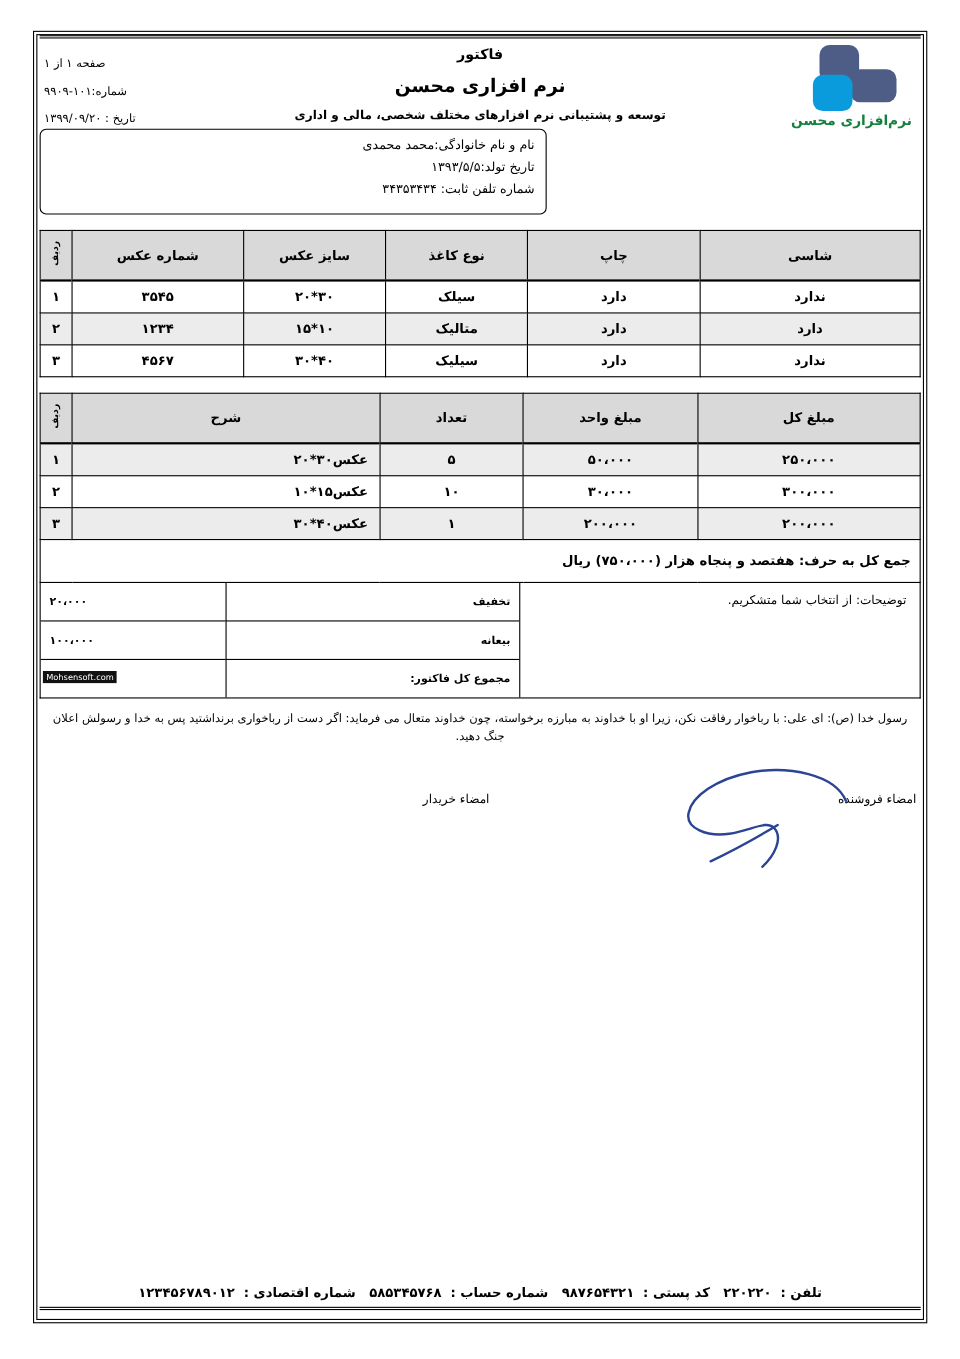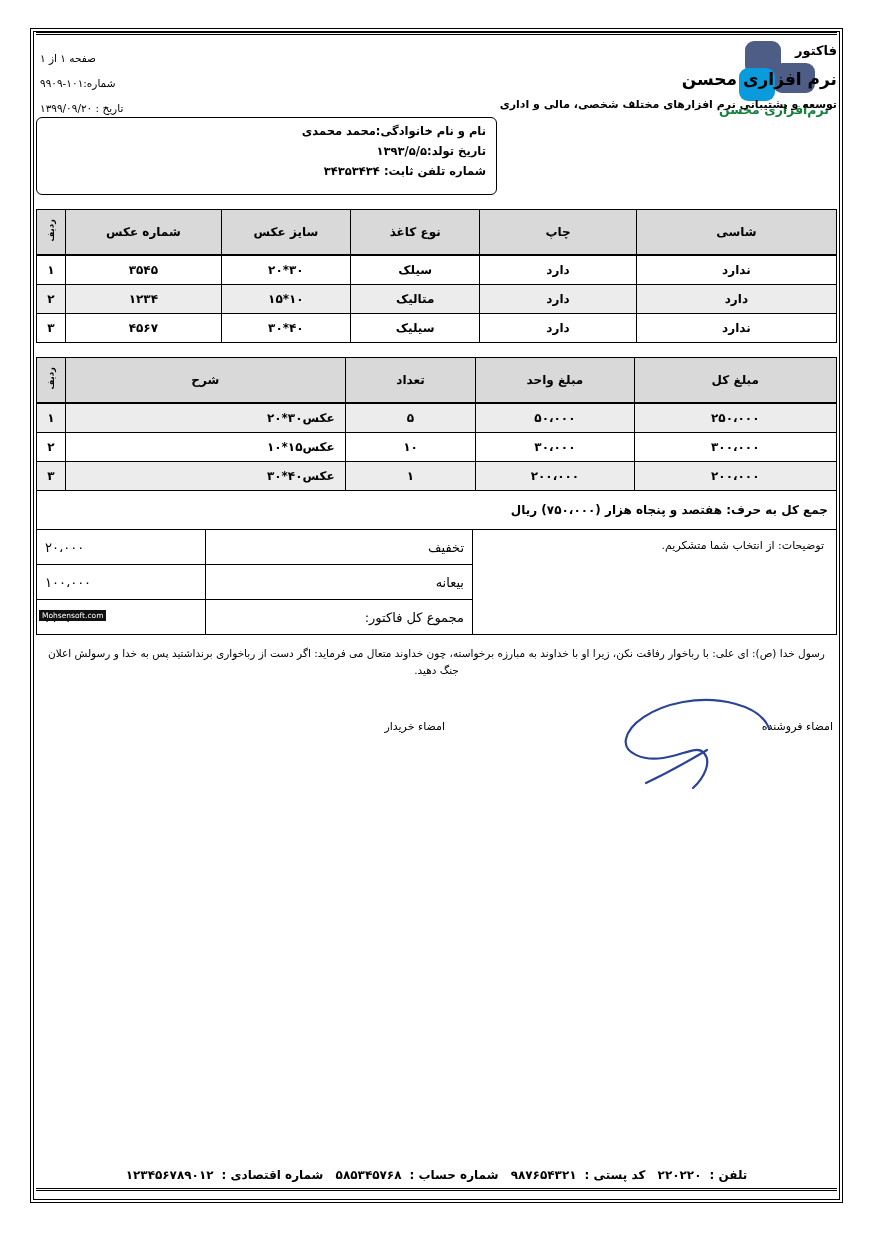--- a/index.html
+++ b/index.html
@@ -83,20 +83,21 @@
     letter-spacing: 0px;
     margin-top: 1px;
     white-space: nowrap;
   }
 
   .header-center {
     position: absolute;
     left: 0;
     right: 0;
     top: 8px;
+    text-align: center;
   }
   .hc-title {
     font-size: 13px;
     font-weight: bold;
     margin-bottom: 11px;
   }
   .hc-company {
     font-size: 17px;
     font-weight: bold;
     margin-bottom: 9px;
@@ -125,21 +126,21 @@
     margin-top: 2px;
     margin-right: 340px;
     border: 1px solid #000;
     border-radius: 6px 6px 6px 6px;
     padding: 6px 10px 5px 10px;
     height: 78px;
     box-sizing: border-box;
   }
   .cust-line {
     font-size: 11.5px;
-    font-weight: bold;
+    font-weight: normal;
     margin-bottom: 6px;
     text-align: right;
   }
 
   
   table.inv {
     width: 100%;
     border-collapse: collapse;
     table-layout: fixed;
     margin-top: 14px;
@@ -216,22 +217,22 @@
   .totals-cell {
     flex: 0 0 435px;
   }
   table.totals {
     width: 100%;
     border-collapse: collapse;
     table-layout: fixed;
   }
   table.totals td {
     border-bottom: 1px solid #000;
-    font-size: 13px;
-    font-weight: normal;
+    font-size: 10px;
+    font-weight: bold;
     padding: 7px 8px;
     height: 20px;
   }
   table.totals tr:last-child td { border-bottom: 0; }
   td.tot-label {
     width: 250px;
     text-align: right;
     border-left: 1px solid #000;
   }
   td.tot-value { text-align: left; padding-left: 14px; }

